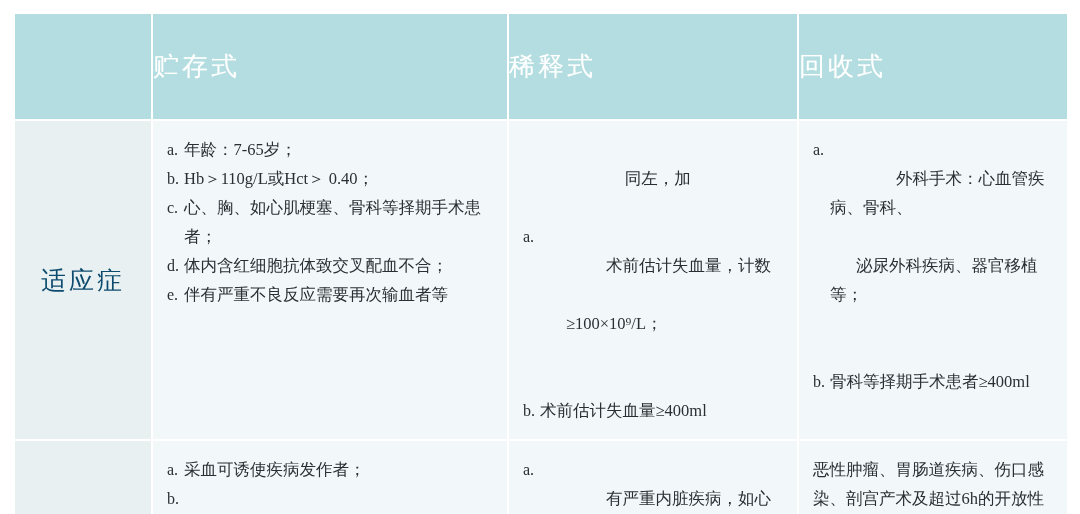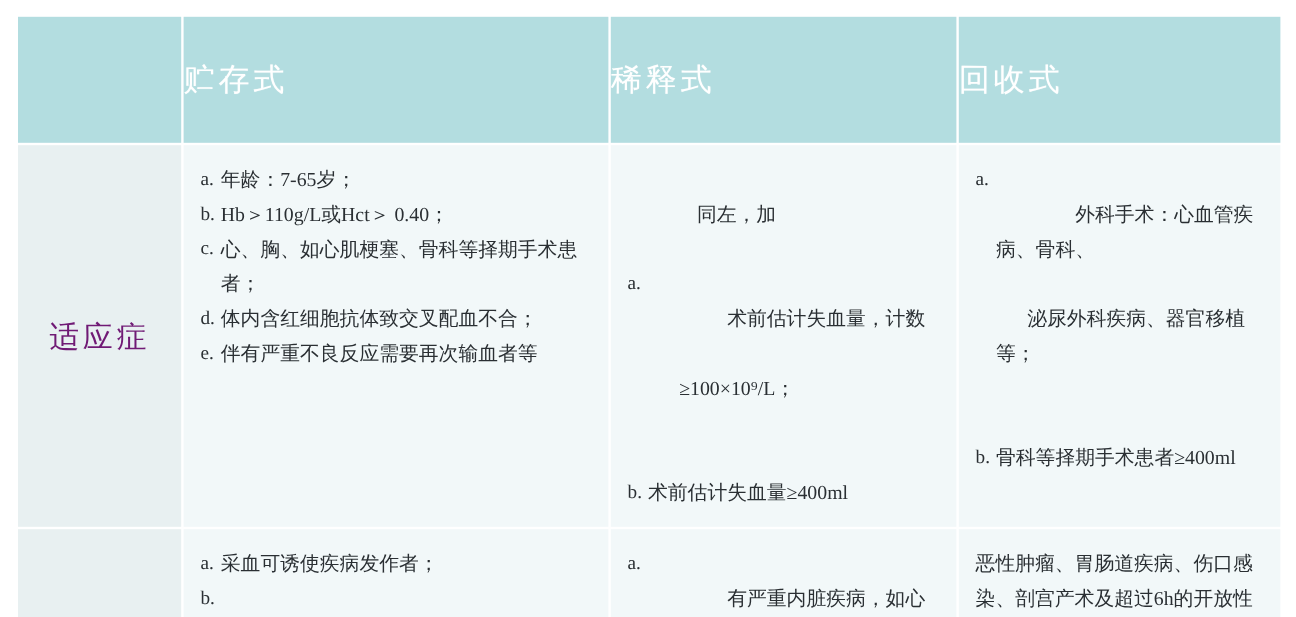--- a/index.html
+++ b/index.html
@@ -58,21 +58,21 @@
     background: #f2f8f9;
     vertical-align: middle;
     padding: 0;
     color: #2a2f33;
   }
   tbody td.rowlabel {
     background: #e8f0f1;
     text-align: center;
     font-size: 25px;
     letter-spacing: 3px;
-    color: #701a75;
+    color: #0c4a6e;
     vertical-align: middle;
   }
   tbody td.content {
     padding: 14px 10px 14px 14px;
     vertical-align: top;
   }
 
   tr.row-adapt td { height: 155px; }
   tr.row-contra td { height: 218px; }
 
@@ -92,21 +92,21 @@
     flex: 0 0 auto;
     min-width: 17px;
     font-size: 16px;
   }
   .itemlist li .txt {
     flex: 1 1 auto;
   }
   .itemlist li.plain {
     display: block;
   }
-  .itemlist li.plain .txt { display: inline; }
+  .itemlist li.plain .txt { display: inline; margin-left: 44px; }
 
   
   .itemlist li .txt .cont {
     display: block;
     text-indent: 26px;
   }
 
   .para {
     font-size: 16.5px;
     line-height: 29px;

